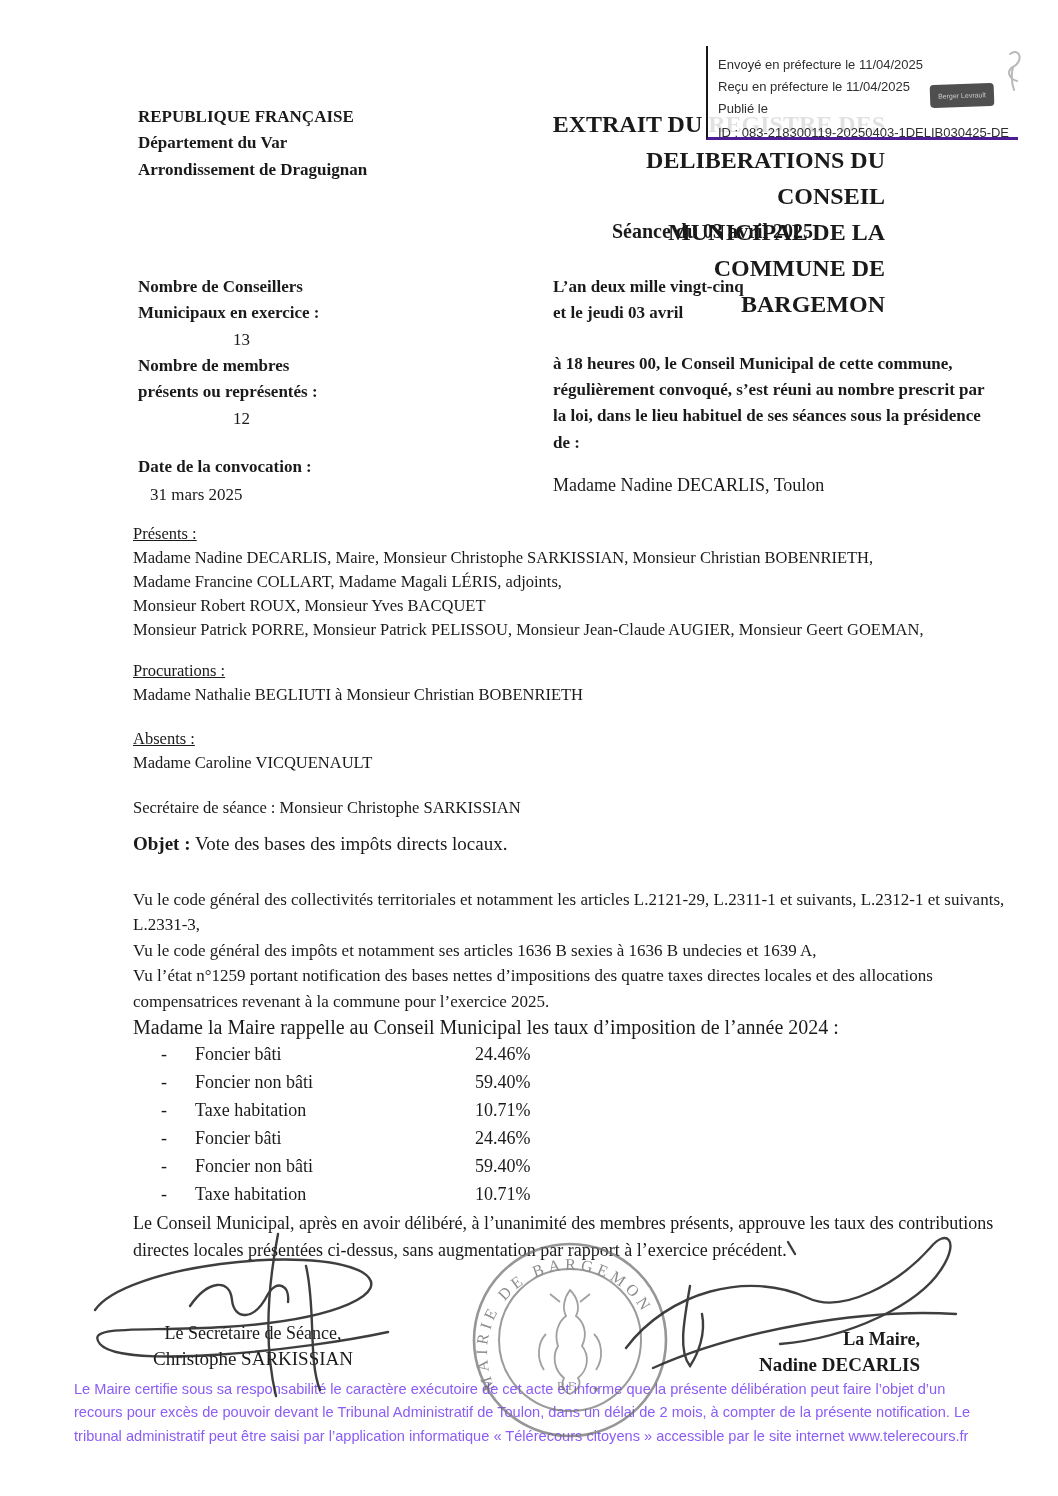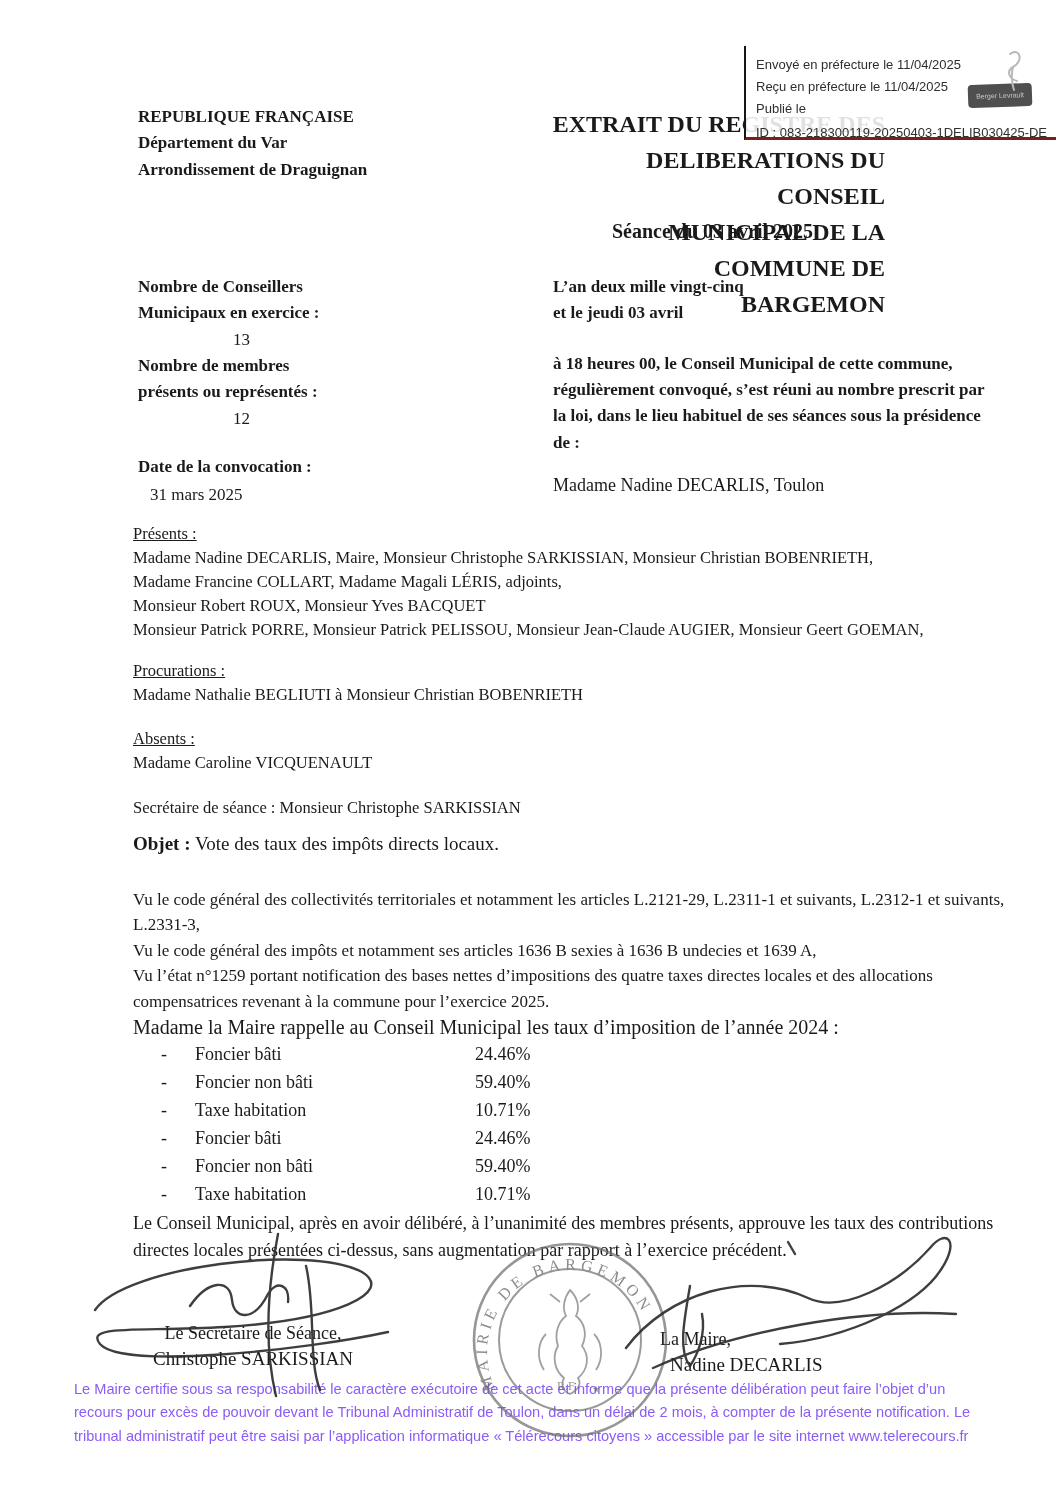--- a/index.html
+++ b/index.html
@@ -13,23 +13,23 @@
   }
   
   .header-left{position:absolute;left:138px;top:104px;font-weight:bold;font-size:17px;line-height:1.55;}
   .title-block{position:absolute;left:540px;top:106px;width:345px;text-align:right;
     font-weight:bold;font-size:24px;line-height:1.5;z-index:1;}
   .seance{position:absolute;left:540px;top:220px;width:345px;text-align:center;
     font-weight:bold;font-size:20px;}
   
   .stamp{position:absolute;left:706px;top:46px;width:312px;height:94px;z-index:2;
     background:rgba(255,255,255,0.87);
-    border-left:2px solid #161616;border-bottom:3px solid #7f1d1d;
+    border-left:2px solid #161616;border-bottom:3px solid #4c1d95;
     font-family:"Liberation Sans","DejaVu Sans",sans-serif;
-    font-size:13px;color:#2f2f2f;padding:8px 0 0 10px;box-sizing:border-box;margin-left:38px;}
+    font-size:13px;color:#2f2f2f;padding:8px 0 0 10px;box-sizing:border-box;}
   .stamp .sline{line-height:22px;white-space:nowrap;}
   .stamp .sid{line-height:22px;margin-top:2px;white-space:nowrap;}
   .bl-badge{position:absolute;left:222px;top:38px;width:64px;height:23px;background:#4f4f4f;
     border-radius:4px;transform:rotate(-2deg);color:#c9c9c9;font-size:7px;line-height:8px;
     display:flex;align-items:center;justify-content:center;text-align:center;padding:2px;box-sizing:border-box;}
   .corner-mark{position:absolute;left:1000px;top:48px;z-index:3;}
   
   .left-info{position:absolute;left:138px;top:274px;width:330px;font-size:17px;font-weight:bold;line-height:1.55;}
   .left-info .count{font-weight:normal;padding-left:95px;}
   .left-info .gap{height:22px;}
@@ -49,21 +49,21 @@
   .objet{font-size:19px;margin-bottom:28px;}
   .objet .b{font-weight:bold;}
   .tax-row{display:flex;height:28px;align-items:center;font-size:18px;}
   .tax-row .dash{width:34px;padding-left:28px;}
   .tax-row .tlabel{width:280px;}
   .intro-line{font-size:20px;line-height:26px;}
   .conclusion{font-size:18px;line-height:27px;margin-top:2px;width:900px;}
   
   .sig-left-text{position:absolute;left:118px;top:1320px;width:270px;text-align:center;font-size:18px;line-height:26px;z-index:4;}
   .sig-left-text .name{font-size:19px;}
-  .sig-right-text{position:absolute;left:660px;top:1326px;width:260px;text-align:left;font-size:18px;line-height:26px;z-index:4;}
+  .sig-right-text{position:absolute;left:660px;top:1326px;width:260px;text-align:right;font-size:18px;line-height:26px;z-index:4;font-weight:bold;}
   .sig-right-text .name{font-size:19px;padding-left:10px;}
   .sig-svg{position:absolute;z-index:5;pointer-events:none;}
   .seal{position:absolute;left:468px;top:1238px;z-index:3;pointer-events:none;}
   
   .footer{position:absolute;left:74px;top:1378px;width:918px;z-index:2;
     font-family:"Liberation Sans","DejaVu Sans",sans-serif;
     font-size:14.6px;line-height:1.6;color:#8b5cf6;}
 </style>
 </head>
 <body>
@@ -127,21 +127,21 @@
     <div class="ul">Procurations :</div>
     <div>Madame Nathalie BEGLIUTI à Monsieur Christian BOBENRIETH</div>
     <div class="att-gap2"></div>
     <div class="ul">Absents :</div>
     <div>Madame Caroline VICQUENAULT</div>
     <div class="att-gap2"></div>
     <div>Secrétaire de séance : Monsieur Christophe SARKISSIAN</div>
   </div>
 
   <div class="main-body">
-    <div class="objet"><span class="b">Objet :</span><span> Vote des taux des impôts directs locaux.</span></div>
+    <div class="objet"><span class="b">Objet :</span><span> Vote des bases des impôts directs locaux.</span></div>
 
     <div>Vu le code général des collectivités territoriales et notamment les articles L.2121-29, L.2311-1 et suivants, L.2312-1  et suivants, L.2331-3,</div>
     <div>Vu le code général des impôts et notamment ses articles 1636 B sexies à 1636 B undecies et 1639 A,</div>
     <div>Vu l’état n°1259 portant notification des bases nettes d’impositions des quatre taxes directes locales et des allocations compensatrices revenant à la commune pour l’exercice 2025.</div>
 
     <div class="intro-line">Madame la Maire rappelle au Conseil Municipal les taux d’imposition de l’année 2024 :</div>
     <div class="tax-row">
       <span class="dash">-</span>
       <span class="tlabel">Foncier bâti</span>
       <span class="tvalue">24.46%</span>

